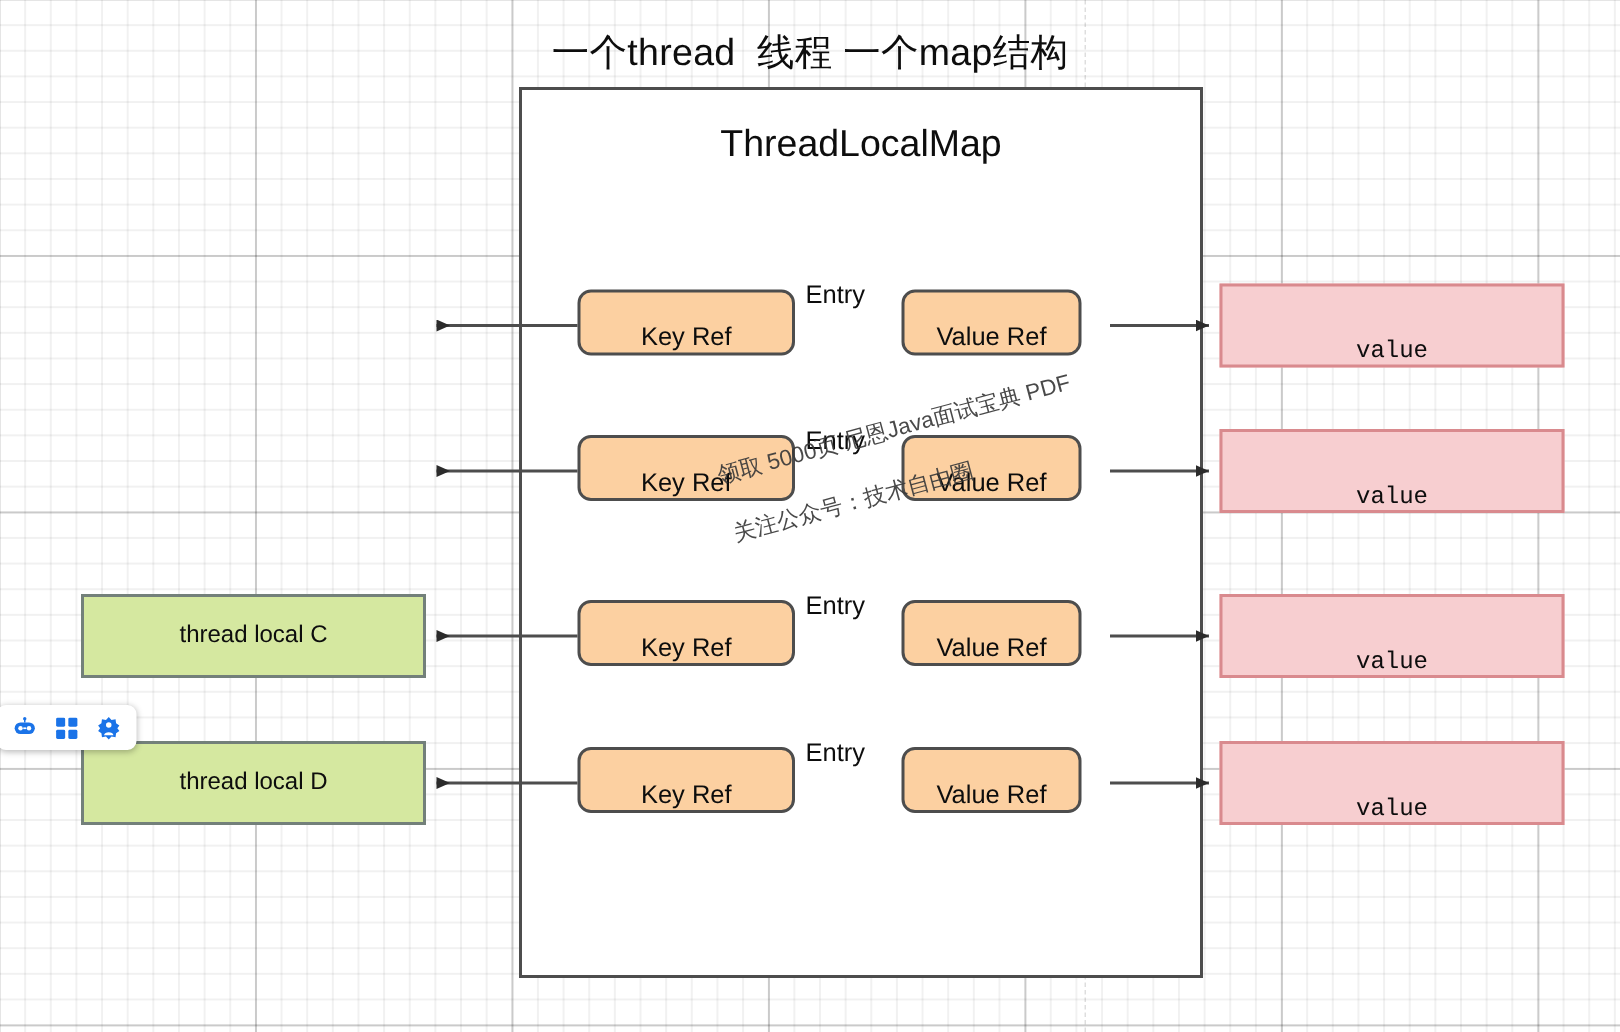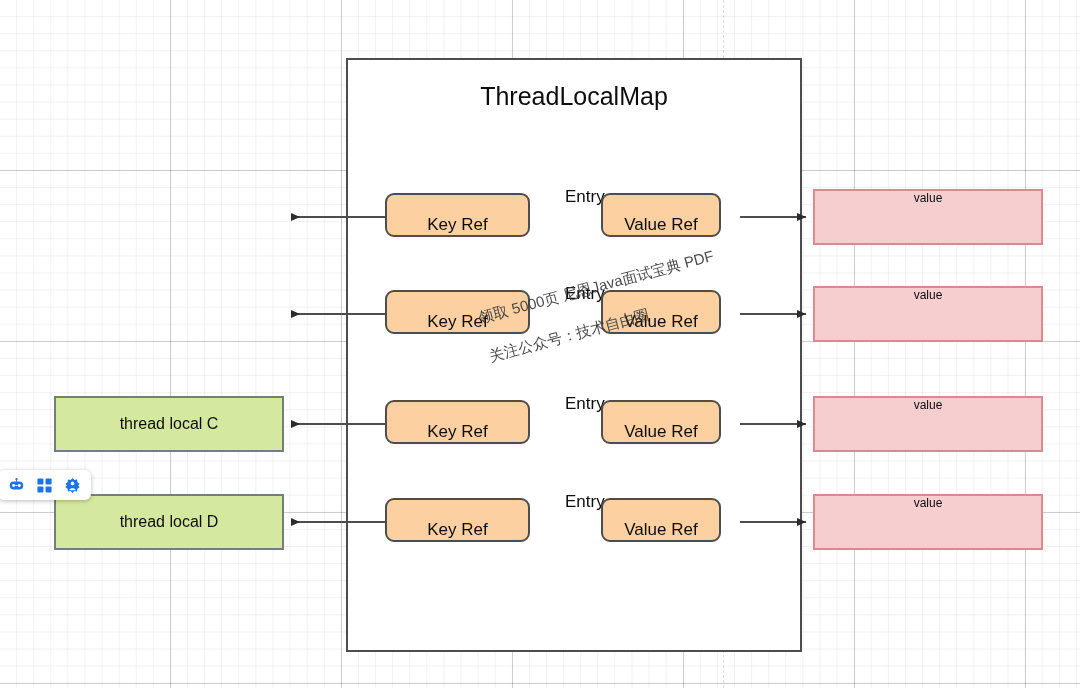--- a/index.html
+++ b/index.html
@@ -107,37 +107,37 @@
   .key-ref { left: 385px; width: 145px; }
   .value-ref { left: 584px; width: 120px; margin-left: 17px; }
 
   .entry-label {
     position: absolute;
     left: 537px;
     top: -2px;
     font-size: 17px;
     color: #0d0d0d;
     white-space: nowrap;
-    margin-left: 28px;
   }
 
   .value-box {
     position: absolute;
     left: 813px;
     top: 0;
     width: 230px;
     height: 56px;
     background: #f7ced0;
     border: 2px solid #d98a8e;
     box-sizing: border-box;
     display: flex;
-    align-items: flex-start;
+    align-items: flex-end;
     justify-content: center;
-    font-size: 12px;
-    color: #0d0d0d;
+    font-size: 16px;
+    color: #0d0d0d;
+    font-family: Liberation Mono, monospace;
   }
 
   
   .arrows {
     position: absolute;
     left: 0;
     top: 0;
     width: 1080px;
     height: 688px;
     pointer-events: none;
@@ -188,20 +188,21 @@
     border-left: 1px dashed rgba(0,0,0,0.13);
   }
 </style>
 </head>
 <body>
 
 <div id="canvas">
 
   <div class="guide-line"></div>
 
+  <div class="diagram-title">一个thread  线程 一个map结构</div>
 
   <div class="tlm-box">
     <div class="tlm-label">ThreadLocalMap</div>
   </div>
 
   <div class="row" style="top:189px;">
     <div class="ref-box key-ref">
       <span>Key Ref</span>
     </div>
     <div class="entry-label">Entry</div>

